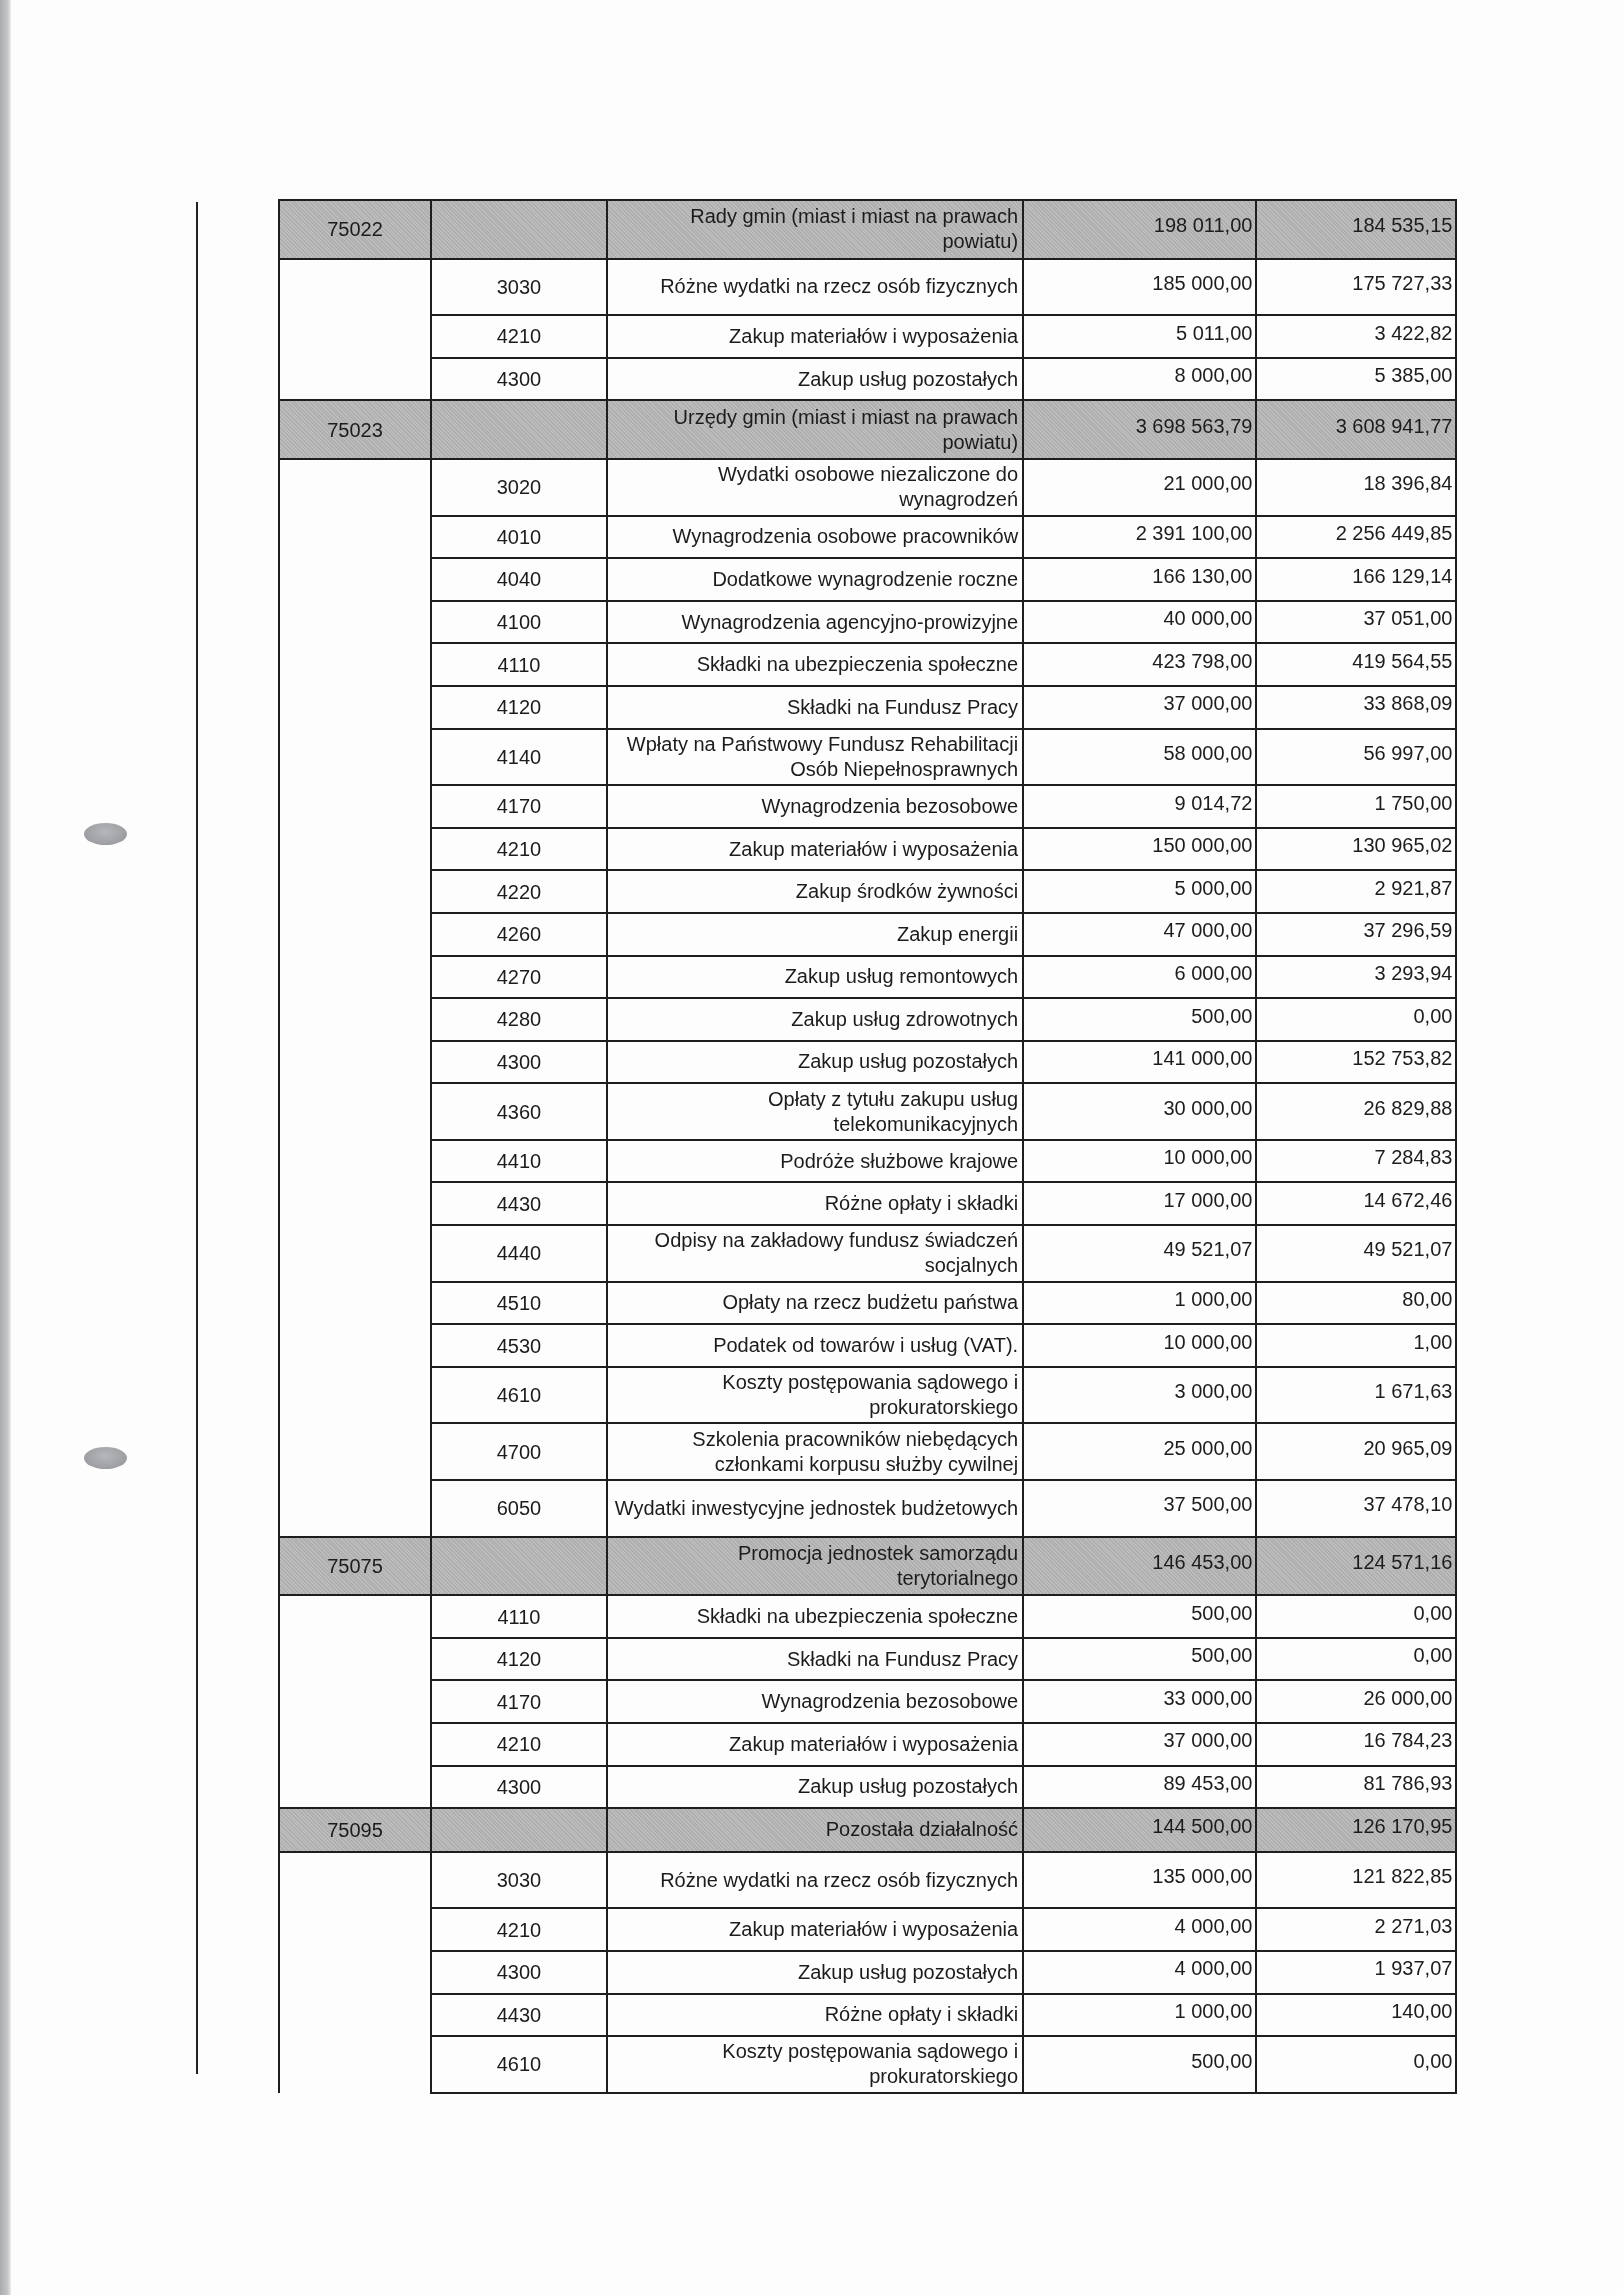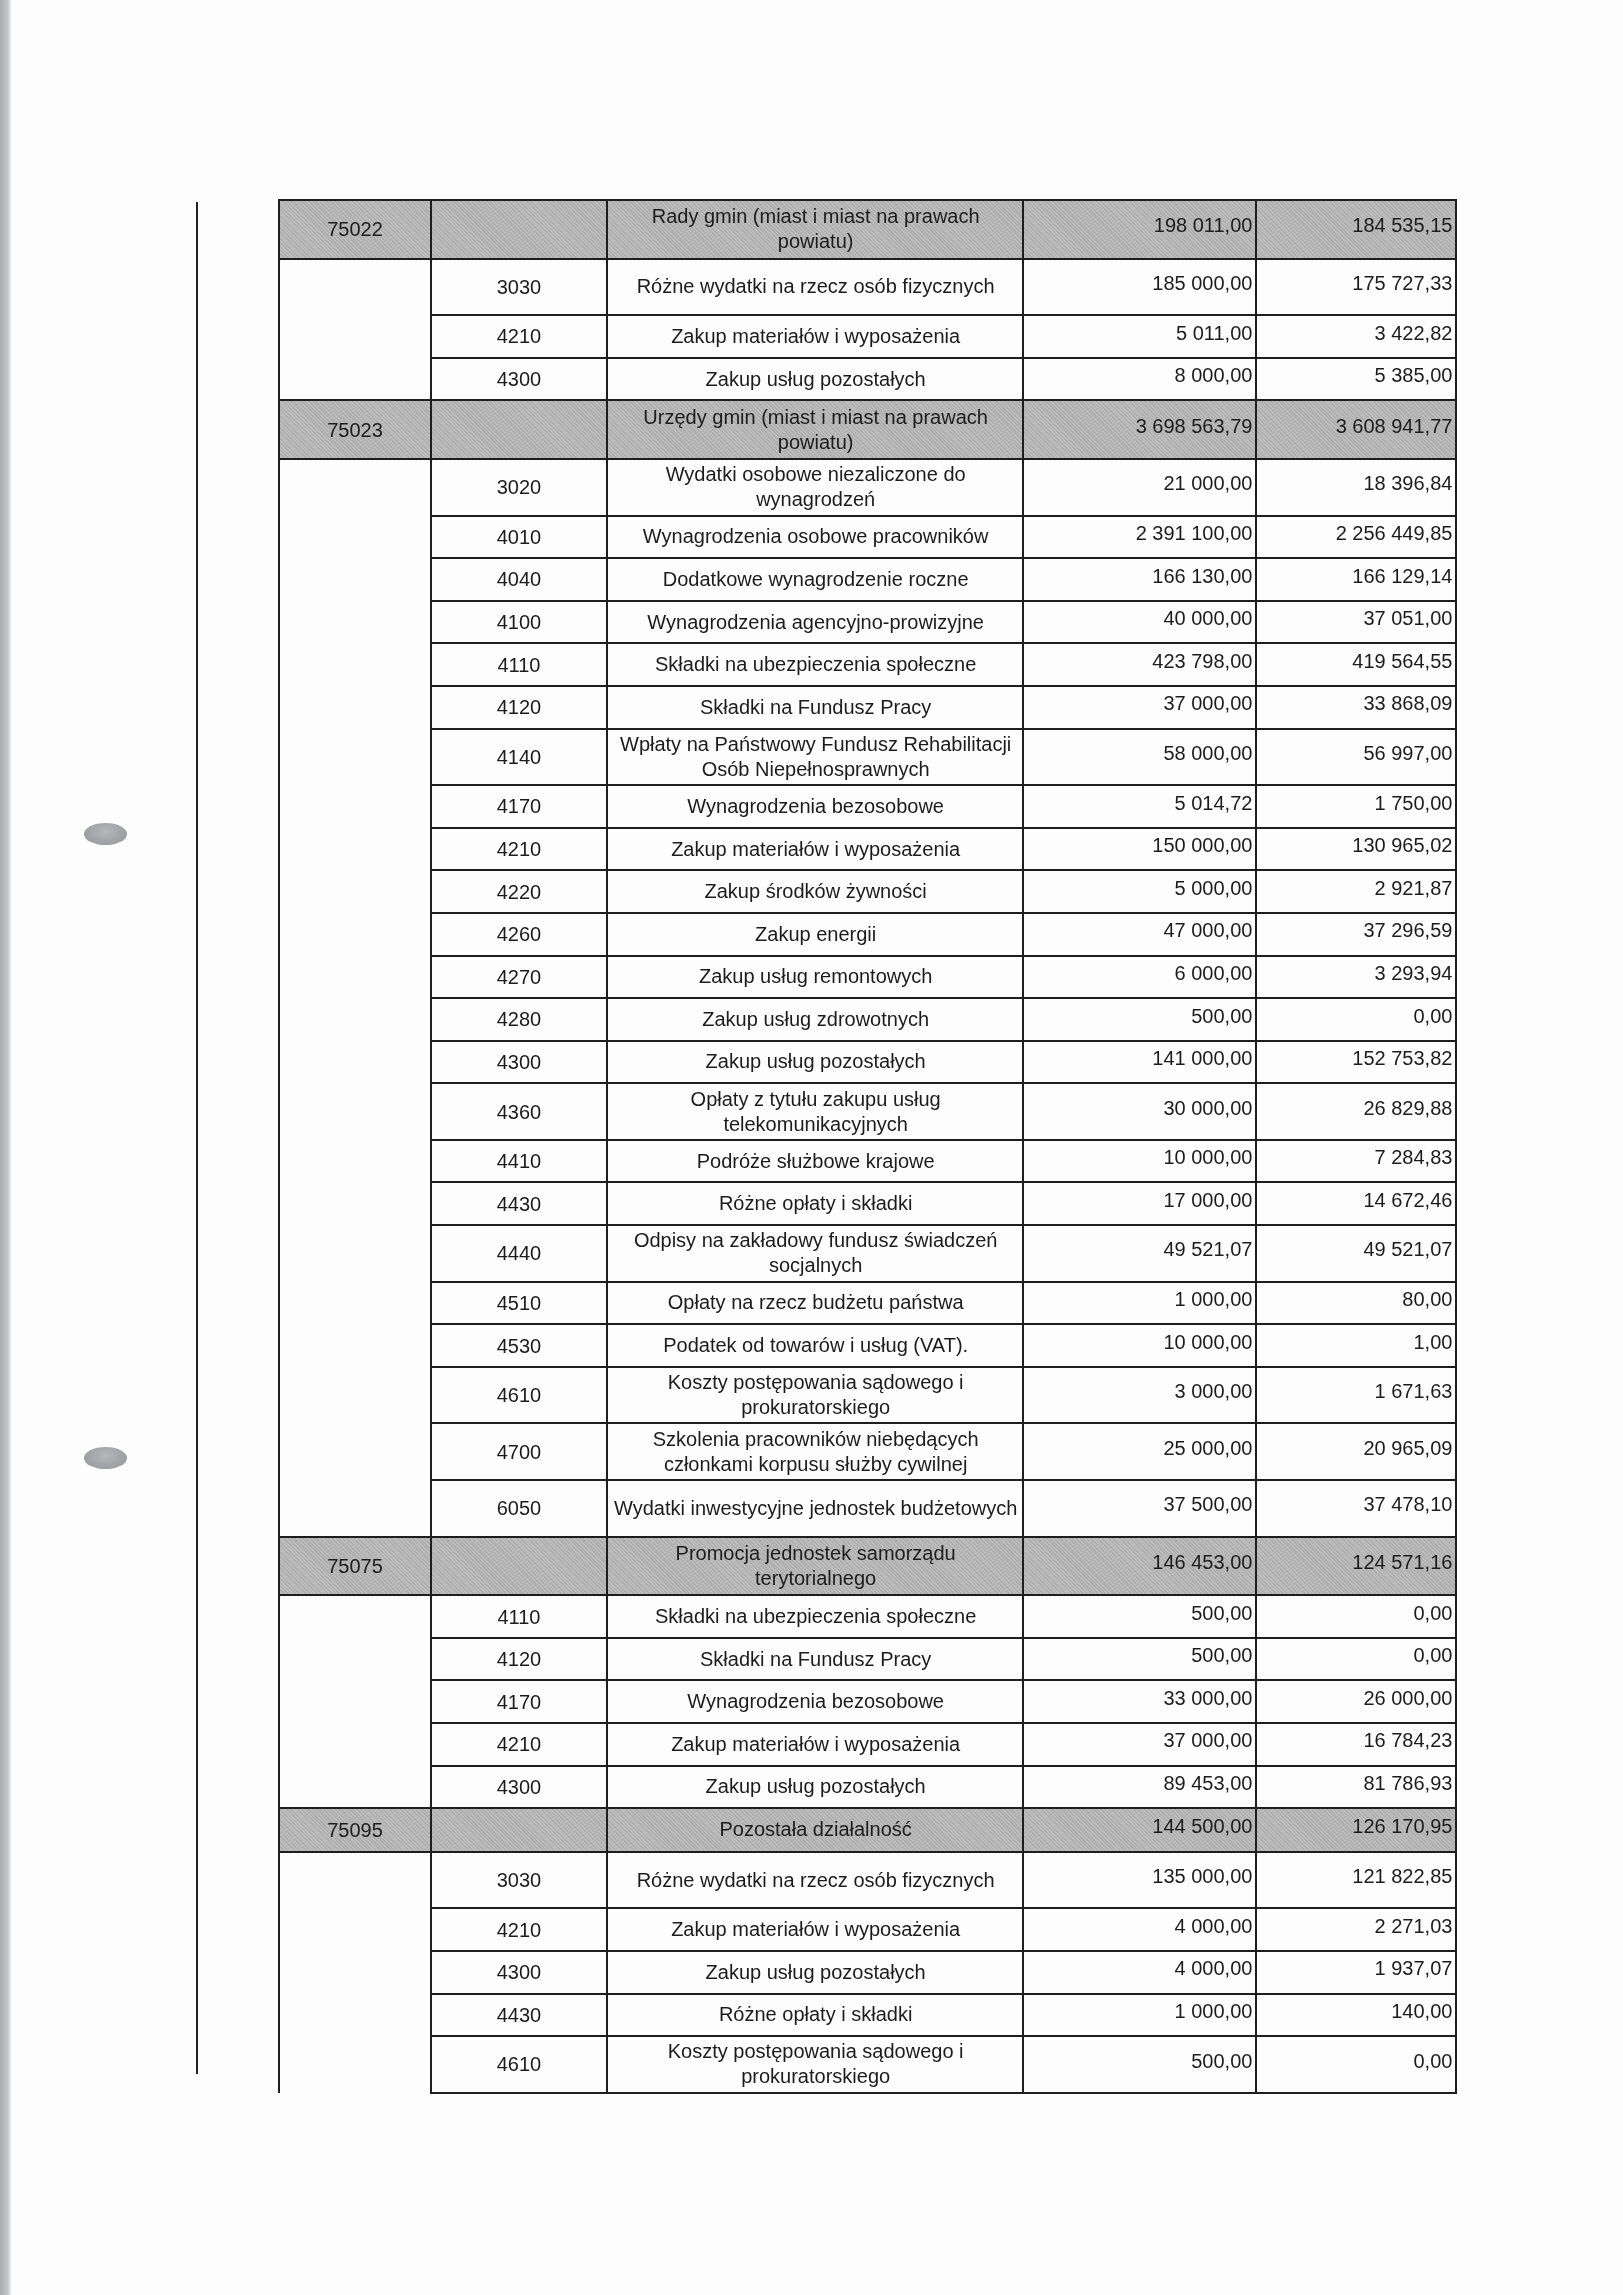--- a/index.html
+++ b/index.html
@@ -40,21 +40,21 @@
   tr.section td {
     background-color: #b9b9b9;
     background-image: repeating-linear-gradient(45deg, rgba(0,0,0,0.06) 0 1.3px, rgba(255,255,255,0.05) 1.3px 2.6px);
   }
   tr.section.two-line td { height: 54px; }
   tr.section.one-line td { height: 39px; }
   tr.item td { height: 38px; }
   tr.item.tall td { height: 52px; }
   tr.item.first td { height: 52px; }
   td.code { text-align: center; }
-  td.desc { text-align: center; padding-left: 5.2px; line-height: 25px; }
+  td.desc { text-align: right; padding-left: 5.2px; line-height: 25px; }
   td.num { text-align: right; padding-right: 2.6px; }
   td.num span { position: relative; top: -3.9px; }
   td.empty-dzial { border-top: none; border-bottom: none; background: transparent !important; }
   tr.item td.empty-dzial { background: #fdfdfd; }
 </style>
 </head>
 <body>
 
 <div class="edge-strip"></div>
 <div class="punch-hole" style="left:84px; top:823px;"></div>
@@ -143,21 +143,21 @@
         </tr>
         <tr class="item tall">
           <td class="code"><span>4140</span></td>
           <td class="desc"><span>Wpłaty na Państwowy Fundusz Rehabilitacji Osób Niepełnosprawnych</span></td>
           <td class="num"><span>58 000,00</span></td>
           <td class="num"><span>56 997,00</span></td>
         </tr>
         <tr class="item">
           <td class="code"><span>4170</span></td>
           <td class="desc"><span>Wynagrodzenia bezosobowe</span></td>
-          <td class="num"><span>5 014,72</span></td>
+          <td class="num"><span>9 014,72</span></td>
           <td class="num"><span>1 750,00</span></td>
         </tr>
         <tr class="item">
           <td class="code"><span>4210</span></td>
           <td class="desc"><span>Zakup materiałów i wyposażenia</span></td>
           <td class="num"><span>150 000,00</span></td>
           <td class="num"><span>130 965,02</span></td>
         </tr>
         <tr class="item">
           <td class="code"><span>4220</span></td>

